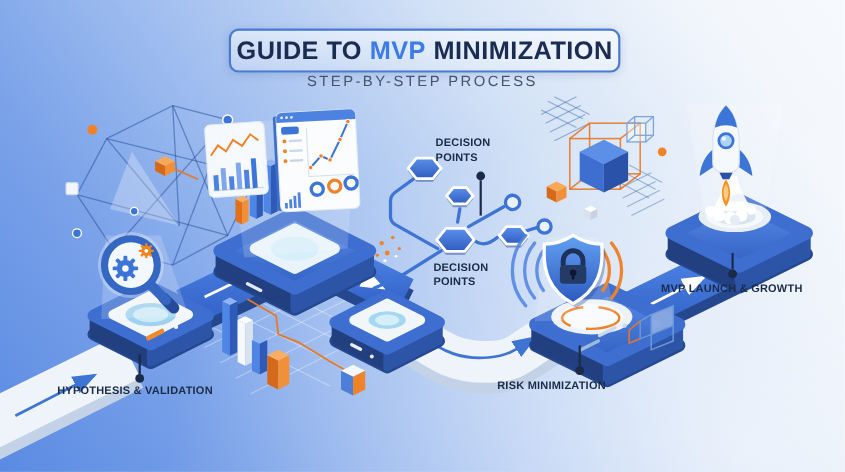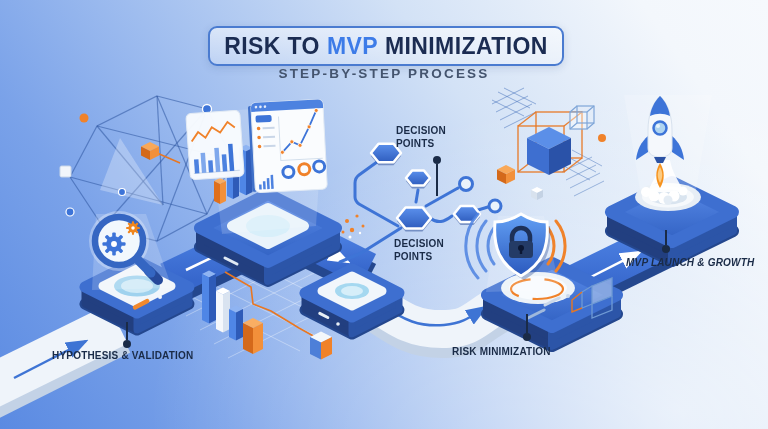--- a/index.html
+++ b/index.html
@@ -15,31 +15,31 @@
     position:absolute;left:208px;top:26px;width:352px;height:36px;
     border:2px solid #4A7BD0;border-radius:9px;
     background:linear-gradient(rgba(255,255,255,.55),rgba(255,255,255,.25));
     box-shadow:0 2px 8px rgba(30,60,120,.15);
     display:flex;align-items:center;justify-content:center;gap:7px;
     font-weight:bold;font-size:23px;letter-spacing:.4px;color:#1B2C52;white-space:nowrap;
   }
   .title-hl{color:#3D7CE8;text-align:center;}
   .subtitle{
     position:absolute;left:208px;top:66px;width:352px;text-align:center;
-    font-weight:bold;font-size:13.5px;letter-spacing:2.2px;color:#44546E;
+    font-weight:normal;font-size:13.5px;letter-spacing:2.2px;color:#44546E;
   }
   .step-label{
     position:absolute;text-align:left;
     font-weight:bold;font-size:10px;line-height:1.3;letter-spacing:.2px;color:#1A2B47;
   }
   #lbl-hyp{left:52px;top:349px;width:150px;}
   #lbl-dec-top{left:396px;top:124px;width:84px;}
   #lbl-dec-bot{left:394px;top:237px;width:88px;}
   #lbl-risk{left:452px;top:345px;width:152px;}
-  #lbl-launch{left:626px;top:256px;width:136px;font-style:italic;}
+  #lbl-launch{left:601px;top:256px;width:136px;}
 </style>
 </head>
 <body>
 
 <div class="stage">
 
 <svg class="art" width="768" height="429" viewBox="0 0 768 429">
   <defs>
     <linearGradient id="platTop" x1="0" y1="0" x2="0" y2="1">
           <stop offset="0" stop-color="#5A8CEA"></stop>
@@ -413,21 +413,21 @@
     <path d="M437,164 L437,196"></path>
         <circle cx="437" cy="160" r="4" fill="#1A2B47" stroke="none"></circle>
     <path d="M527,314 L527,333"></path>
         <circle cx="527" cy="337" r="4" fill="#1A2B47" stroke="none"></circle>
     <path d="M666,230 L666,245"></path>
         <circle cx="666" cy="249" r="4" fill="#1A2B47" stroke="none"></circle>
   </g>
 </svg>
 
 <div class="title-box">
-  <span>RISK TO</span>
+  <span>GUIDE TO</span>
   <span class="title-hl">MVP</span>
   <span>MINIMIZATION</span>
 </div>
 <div class="subtitle">STEP-BY-STEP PROCESS</div>
 
 <div id="lbl-hyp" class="step-label">HYPOTHESIS &amp; VALIDATION</div>
 <div id="lbl-dec-top" class="step-label">DECISION POINTS</div>
 <div id="lbl-dec-bot" class="step-label">DECISION POINTS</div>
 <div id="lbl-risk" class="step-label">RISK MINIMIZATION</div>
 <div id="lbl-launch" class="step-label">MVP LAUNCH &amp; GROWTH</div>

